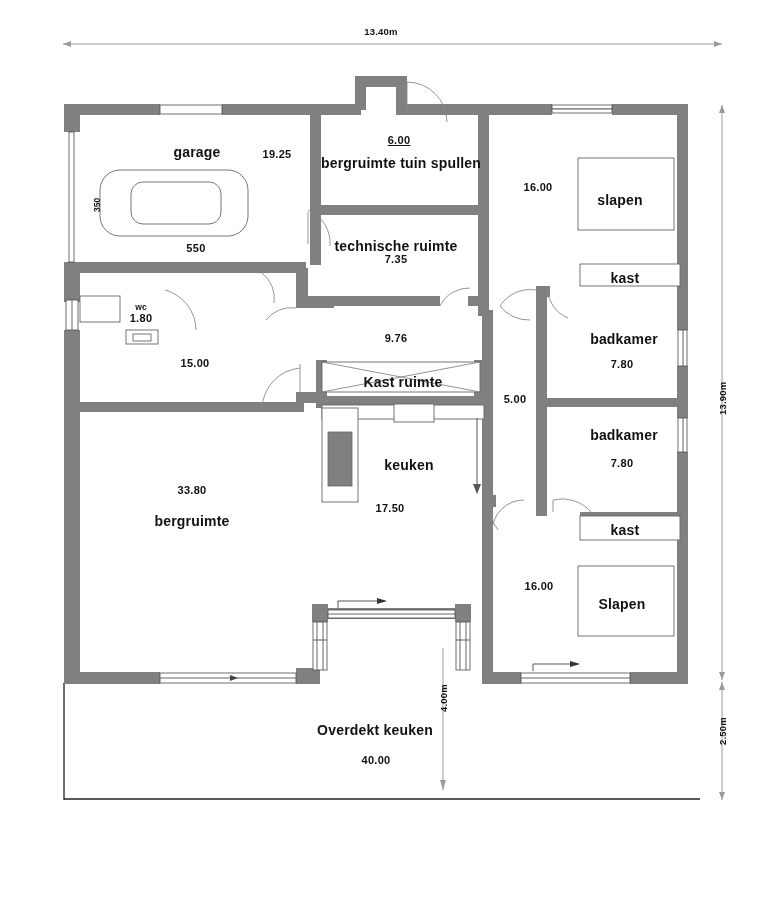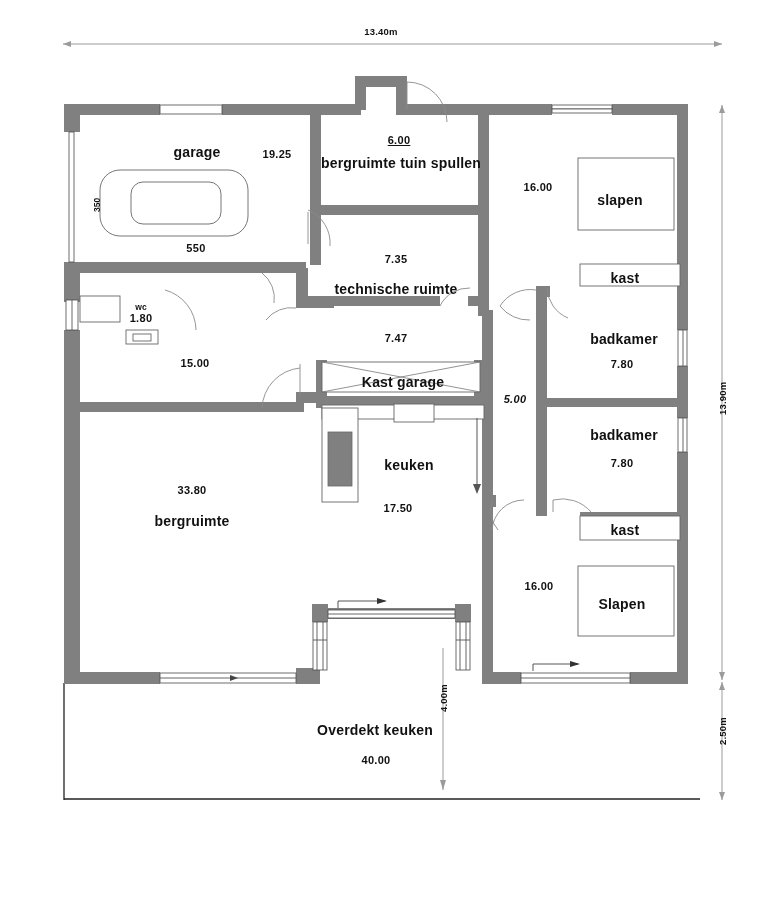--- a/index.html
+++ b/index.html
@@ -318,50 +318,50 @@
   <div class="lbl dim vert" style="left:438px; top:712px;">4.00m</div>
 
   <div class="lbl room centered" style="left:197px; top:144px;">garage</div>
   <div class="lbl area centered" style="left:277px; top:148px;">19.25</div>
   <div class="lbl small vert" style="left:92px; top:212px;">350</div>
   <div class="lbl area centered" style="left:196px; top:242px;">550</div>
 
   <div class="lbl area centered" style="left:399px; top:134px;text-decoration:underline;">6.00</div>
   <div class="lbl room centered" style="left:401px; top:155px;">bergruimte  tuin  spullen</div>
 
-  <div class="lbl room centered" style="left:396px; top:238px;margin-top:43px;">technische ruimte</div>
+  <div class="lbl room centered" style="left:396px; top:238px;">technische ruimte</div>
   <div class="lbl area centered" style="left:396px; top:253px;">7.35</div>
 
-  <div class="lbl area centered" style="left:396px; top:332px;">7.47</div>
+  <div class="lbl area centered" style="left:396px; top:332px;">9.76</div>
   <div class="lbl area centered" style="left:195px; top:357px;text-align:right;">15.00</div>
-  <div class="lbl area centered" style="left:515px; top:393px;font-style:italic;">5.00</div>
+  <div class="lbl area centered" style="left:515px; top:393px;">5.00</div>
 
   <div class="lbl small centered" style="left:141px; top:302px;">wc</div>
   <div class="lbl area centered" style="left:141px; top:312px;">1.80</div>
 
   <div class="lbl area centered" style="left:538px; top:181px;">16.00</div>
   <div class="lbl room centered" style="left:620px; top:192px;">slapen</div>
 
   <div class="lbl room centered" style="left:625px; top:270px;">kast</div>
 
   <div class="lbl room centered" style="left:624px; top:331px;">badkamer</div>
   <div class="lbl area centered" style="left:622px; top:358px;">7.80</div>
 
   <div class="lbl room centered" style="left:624px; top:427px;">badkamer</div>
   <div class="lbl area centered" style="left:622px; top:457px;">7.80</div>
 
   <div class="lbl room centered" style="left:625px; top:522px;">kast</div>
 
   <div class="lbl area centered" style="left:539px; top:580px;">16.00</div>
   <div class="lbl room centered" style="left:622px; top:596px;">Slapen</div>
 
-  <div class="lbl room centered" style="left:403px; top:374px;">Kast garage</div>
+  <div class="lbl room centered" style="left:403px; top:374px;">Kast ruimte</div>
 
   <div class="lbl room centered" style="left:409px; top:457px;">keuken</div>
-  <div class="lbl area centered" style="left:398px; top:502px;text-align:center;">17.50</div>
+  <div class="lbl area centered" style="left:390px; top:502px;text-align:center;">17.50</div>
 
   <div class="lbl area centered" style="left:192px; top:484px;">33.80</div>
   <div class="lbl room centered" style="left:192px; top:513px;">bergruimte</div>
 
   <div class="lbl room centered" style="left:375px; top:722px;">Overdekt keuken</div>
   <div class="lbl area centered" style="left:376px; top:754px;">40.00</div>
 
 </div>
 
 </body></html>

